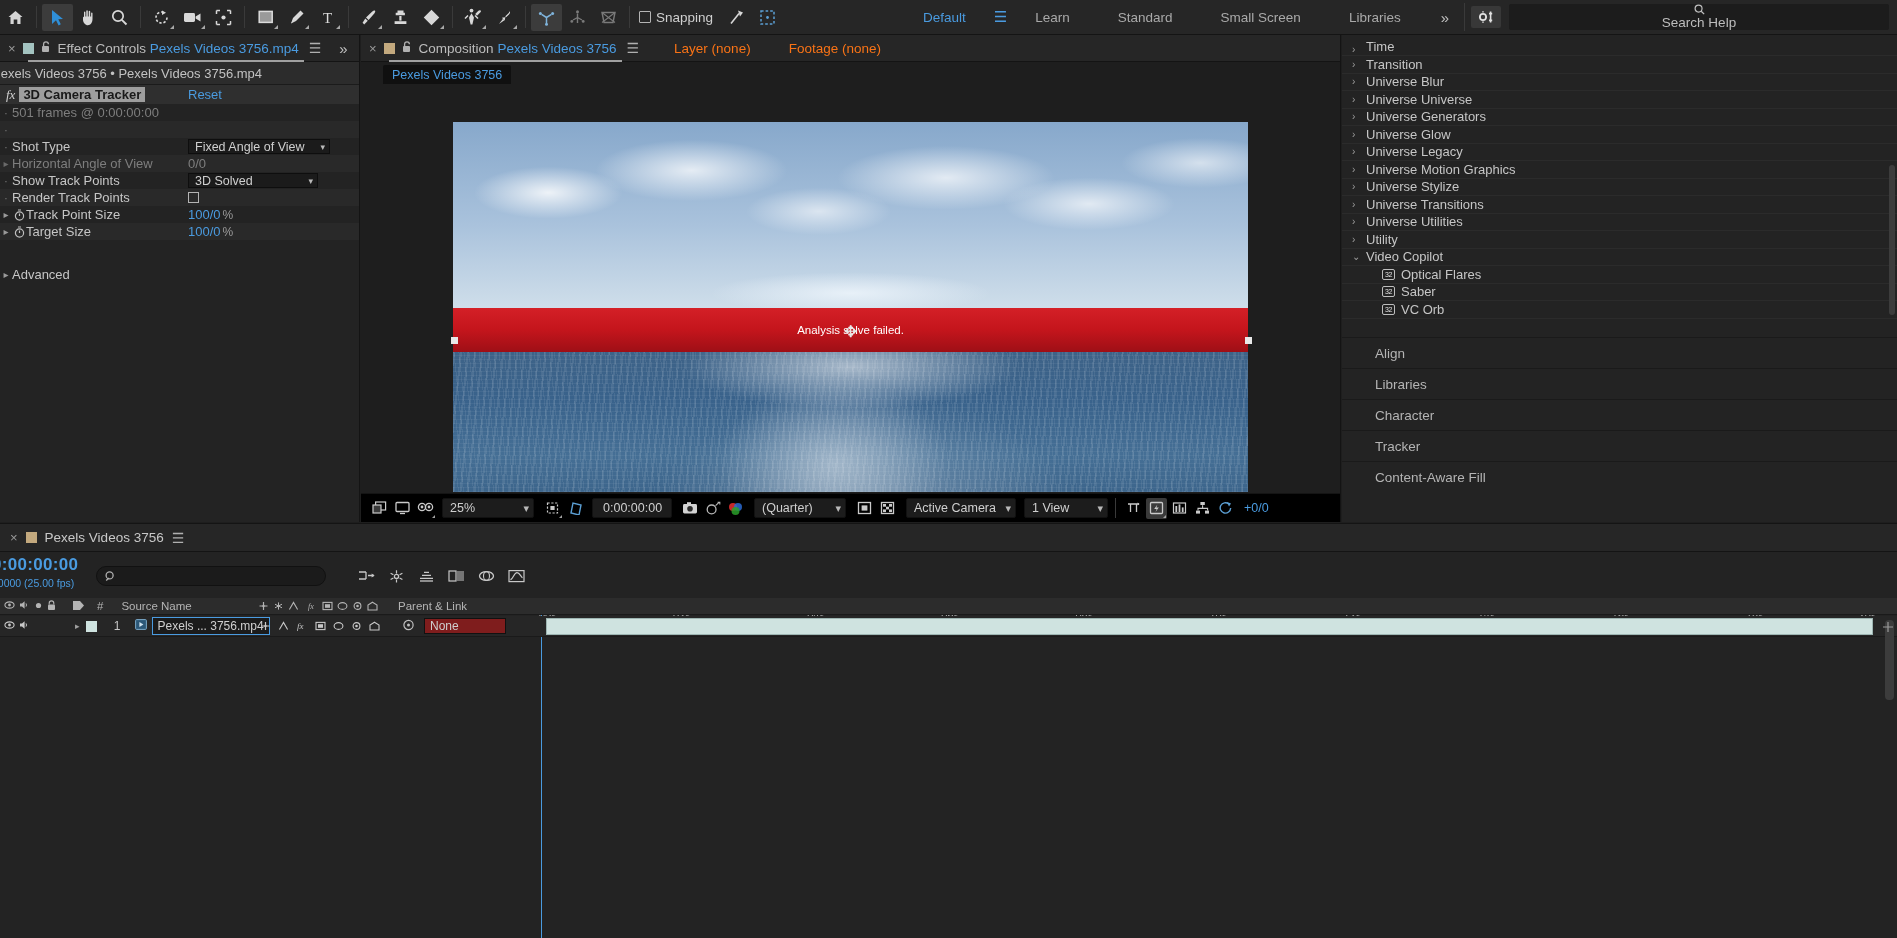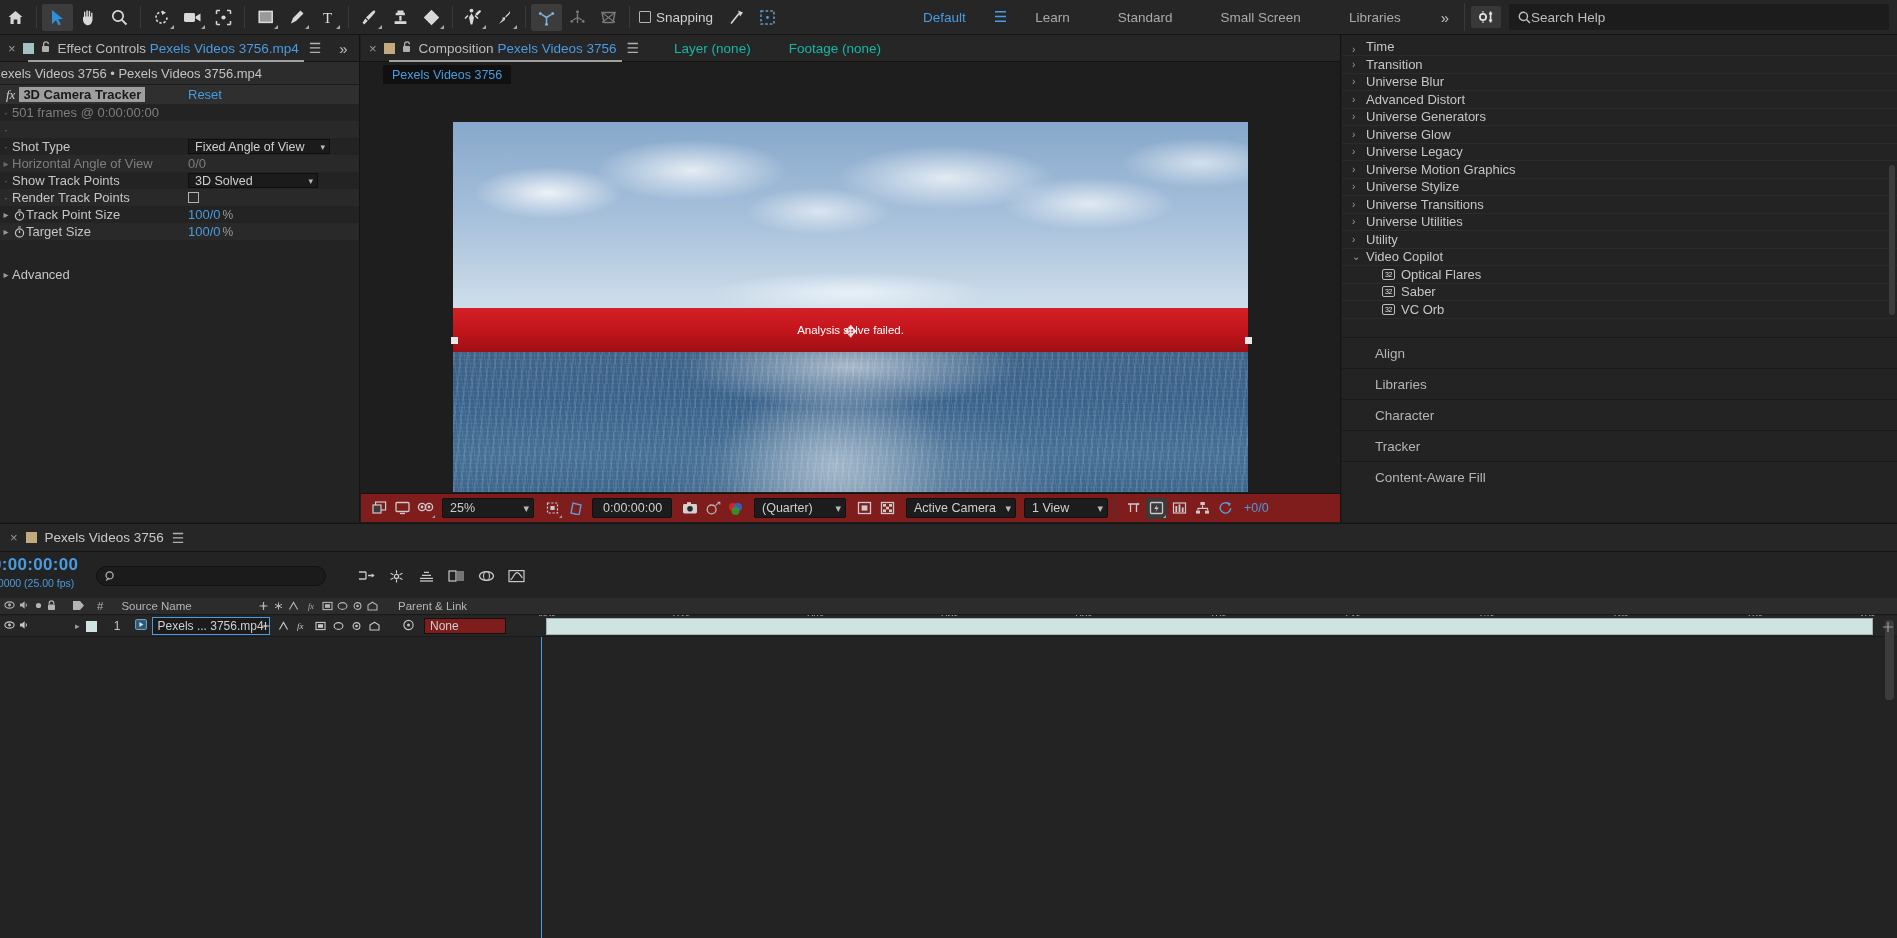--- a/index.html
+++ b/index.html
@@ -44,21 +44,21 @@
   .ws.sel { color: #4a9be0; }
   .ws-burger { color: #4a9be0; font-size: 15px; padding: 0 4px; }
   .ws-chev { color: #c0c0c0; font-size: 15px; padding: 0 10px 0 16px; letter-spacing: -1px;}
   .ws-vdiv { width: 1px; height: 28px; background: #3a3a3a; margin: 0 6px; }
   .gearbtn {
     width: 30px; height: 22px; background: #383838; border-radius: 2px;
     display: flex; align-items: center; justify-content: center; margin-right: 8px;
   }
   .searchhelp {
     width: 380px; height: 26px; background: #1c1c1c; border-radius: 2px;
-    display: flex; align-items: center; padding: 0 9px; margin-right: 8px;
+    display: flex; align-items: center; padding: 0 9px; margin-right: 8px; flex-direction: column;
   }
   .searchhelp span { font-size: 13.5px; color: #bdbdbd; }
 
   
   .panel-tabbar {
     height: 27px; background: #262626; display: flex; align-items: center;
     border-bottom: 1px solid #141414;
   }
   .ptab {
     display: flex; align-items: center; gap: 7px; height: 27px;
@@ -67,21 +67,21 @@
   .ptab .x { color: #9a9a9a; font-size: 13px; }
   .ptab .swatch { width: 11px; height: 11px; background: #a3c3c0; }
   .ptab .swatch.tan { background: #c3a97e; }
   .ptab .lbl { font-size: 13.5px; color: #bcbcbc; white-space: nowrap; }
   .ptab .lbl .blue { color: #4a9be0; }
   .ptab .burger { color: #b0b0b0; font-size: 14px; margin-left: 3px; }
   .ptab .ul {
     position: absolute; left: 28px; right: 26px; bottom: 0; height: 2px; background: #a0a0a0;
   }
   .collapse-arrows { color: #c0c0c0; font-size: 15px; padding: 0 9px; letter-spacing: -1px; }
-  .layerfoot { font-size: 13.5px; color: #14b8a6; padding: 0 26px; }
+  .layerfoot { font-size: 13.5px; color: #f97316; padding: 0 26px; }
 
   
   .fx-panel {
     position: absolute; left: 0; top: 35px; width: 360px; height: 487px;
     background: #232323; border-right: 1px solid #141414; overflow: hidden;
   }
   .fx-subhdr {
     height: 23px; background: #2c2c2c; display: flex; align-items: center;
     padding-left: 2px; font-size: 13px; color: #c2c2c2; border-bottom: 1px solid #1b1b1b;
   }
@@ -173,21 +173,21 @@
       repeating-linear-gradient(0deg, rgba(255,255,255,.05) 0 1px, rgba(255,255,255,0) 1px 4px);
   }
   .handle {
     position: absolute; width: 7px; height: 7px; background: #e8e8e8;
   }
   .cursor-marker {
     position: absolute; color: #e8e8e8; font-size: 16px; line-height: 1;
   }
   .comp-foot {
     position: absolute; left: 0; right: 0; bottom: 0; height: 29px;
-    background: #7f1d1d; display: flex; align-items: center; gap: 2px;
+    background: #000000; display: flex; align-items: center; gap: 2px;
     padding-left: 8px; border-top: 1px solid #141414;
   }
   .cf-ico { width: 21px; height: 21px; display: flex; align-items: center; justify-content: center; position: relative; }
   .cf-ico .tri { position: absolute; right: 1px; bottom: 1px; width:0;height:0;
     border-left:3px solid transparent; border-bottom:3px solid #a0a0a0; }
   .cf-sel {
     height: 20px; background: #1c1c1c; border: 1px solid #111; border-radius: 2px;
     display: flex; align-items: center; justify-content: space-between;
     padding: 0 4px 0 7px; font-size: 12.5px; color: #cfcfcf; gap: 6px;
   }
@@ -788,21 +788,21 @@
       <div class="el-row">
         <span class="arrow">›</span>
         <span>Transition</span>
       </div>
       <div class="el-row">
         <span class="arrow">›</span>
         <span>Universe Blur</span>
       </div>
       <div class="el-row">
         <span class="arrow">›</span>
-        <span>Advanced Distort</span>
+        <span>Universe Universe</span>
       </div>
       <div class="el-row">
         <span class="arrow">›</span>
         <span>Universe Generators</span>
       </div>
       <div class="el-row">
         <span class="arrow">›</span>
         <span>Universe Glow</span>
       </div>
       <div class="el-row">

